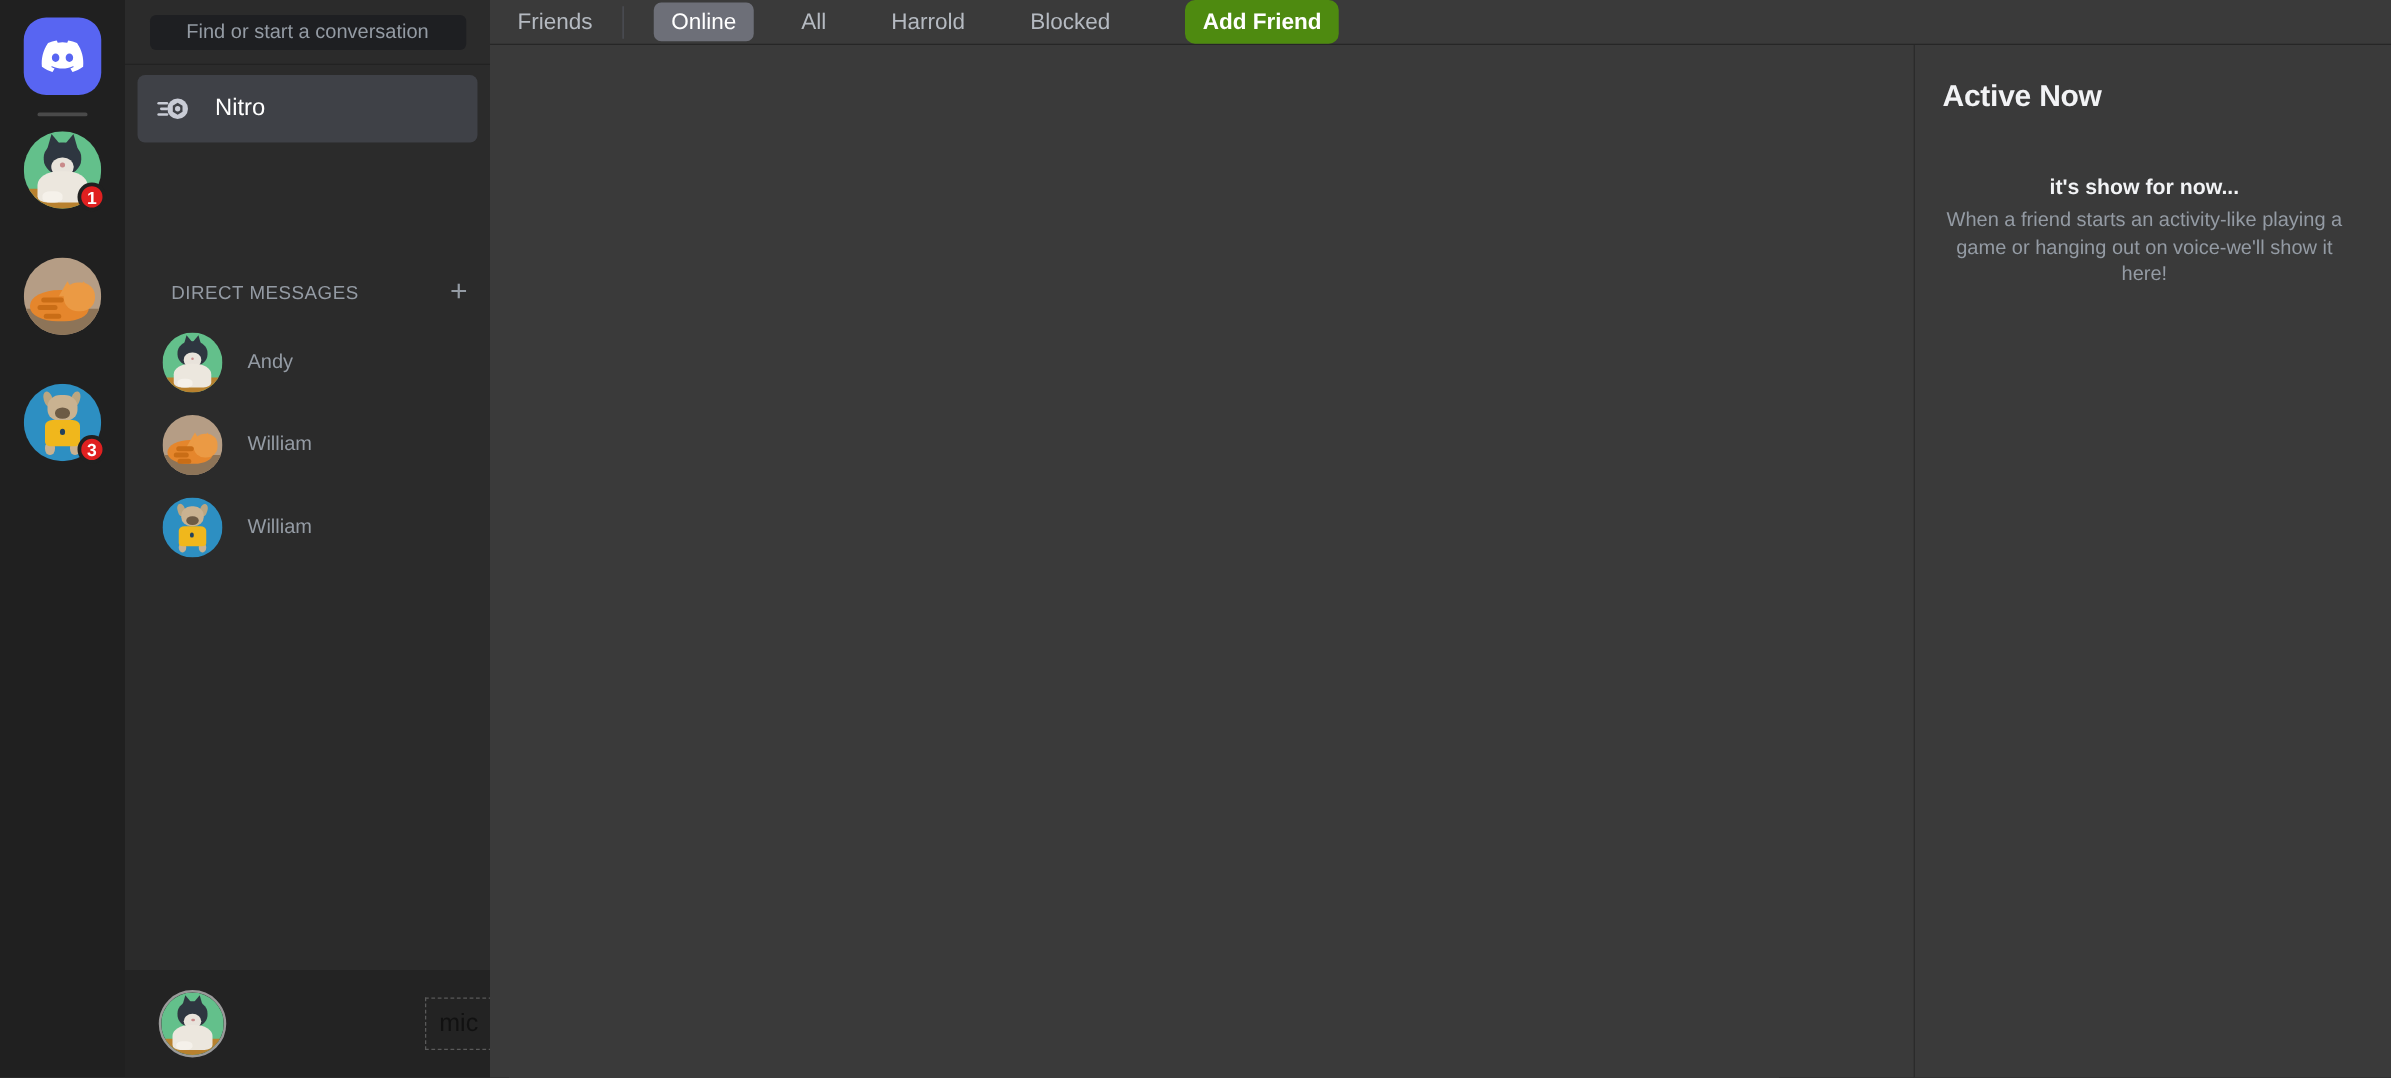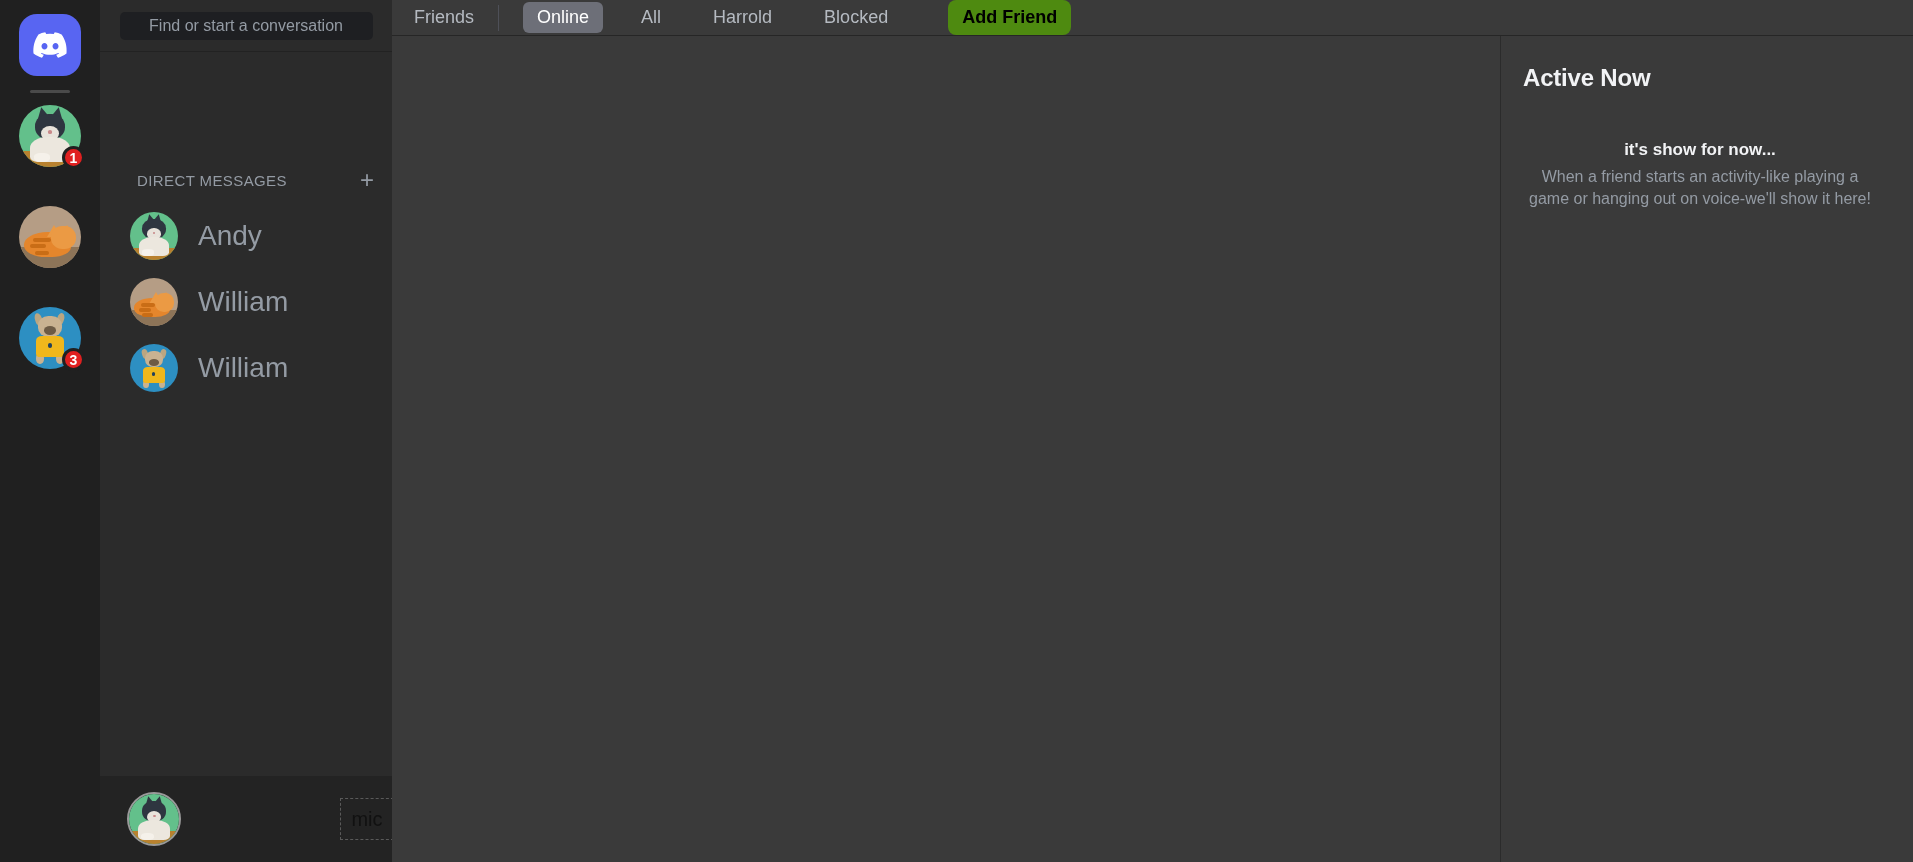--- a/index.html
+++ b/index.html
@@ -184,21 +184,21 @@
     width: 48px;
     height: 48px;
     border-radius: 50%;
     overflow: hidden;
     flex-shrink: 0;
     position: relative;
   }
 
   .dm-item .name {
     color: #949ba4;
-    font-size: 28px;
+    font-size: 16px;
   }
 
   
   .user-panel {
     height: 86px;
     background: #232323;
     display: flex;
     align-items: center;
     padding-left: 27px;
     flex-shrink: 0;
@@ -285,21 +285,21 @@
     cursor: pointer;
   }
 
   .tb-tab.active {
     background: #6d6f78;
     color: #ffffff;
   }
 
   .add-friend {
     background: #4e8a10;
-    color: #000000;
+    color: #ffffff;
     font-size: 18px;
     font-weight: bold;
     padding: 7px 14px;
     border-radius: 8px;
     border: none;
     cursor: pointer;
     font-family: "Liberation Sans", sans-serif;
     margin-left: 22px;
   }
 
@@ -309,21 +309,21 @@
     min-height: 0;
   }
 
   .friends-body {
     flex: 1;
     background: #3a3a3a;
     min-width: 0;
   }
 
   .active-now {
-    width: 413px;
+    width: 382px;
     background: #3a3a3a;
     border-left: 1px solid #2b2b2b;
     padding: 28px 36px 0 22px;
     flex-shrink: 0;
   }
 
   .an-title {
     color: #f2f3f5;
     font-size: 24px;
     font-weight: bold;
@@ -511,20 +511,31 @@
   <aside class="dm-sidebar">
 
     <div class="search-wrap">
       <div class="search-box">
         <span>Find or start a conversation</span>
       </div>
     </div>
 
     <div class="sidebar-scroll">
 
+      <div class="nav-item active">
+        <svg width="30" height="30" viewBox="0 0 24 24">
+          <circle cx="14.5" cy="12" r="6.6" fill="#c9ccd6"></circle>
+          <path d="M14.5 8.2l3.1 1.9v3.8l-3.1 1.9-3.1-1.9v-3.8z" fill="#3f4147"></path>
+          <circle cx="14.5" cy="12" r="1.7" fill="#c9ccd6"></circle>
+          <rect x="1.5" y="7.6" width="7" height="1.7" rx="0.85" fill="#c9ccd6"></rect>
+          <rect x="3.2" y="11.2" width="5.2" height="1.7" rx="0.85" fill="#c9ccd6"></rect>
+          <rect x="1.5" y="14.8" width="7" height="1.7" rx="0.85" fill="#c9ccd6"></rect>
+        </svg>
+        <span class="label">Nitro</span>
+      </div>
 
       <div class="section-header">
         <span class="title">DIRECT MESSAGES</span>
         <span class="plus">+</span>
       </div>
 
       <div class="dm-item">
         <div class="dm-avatar">
           <div class="ph ph-cat-green">
             <div class="desk"></div>

